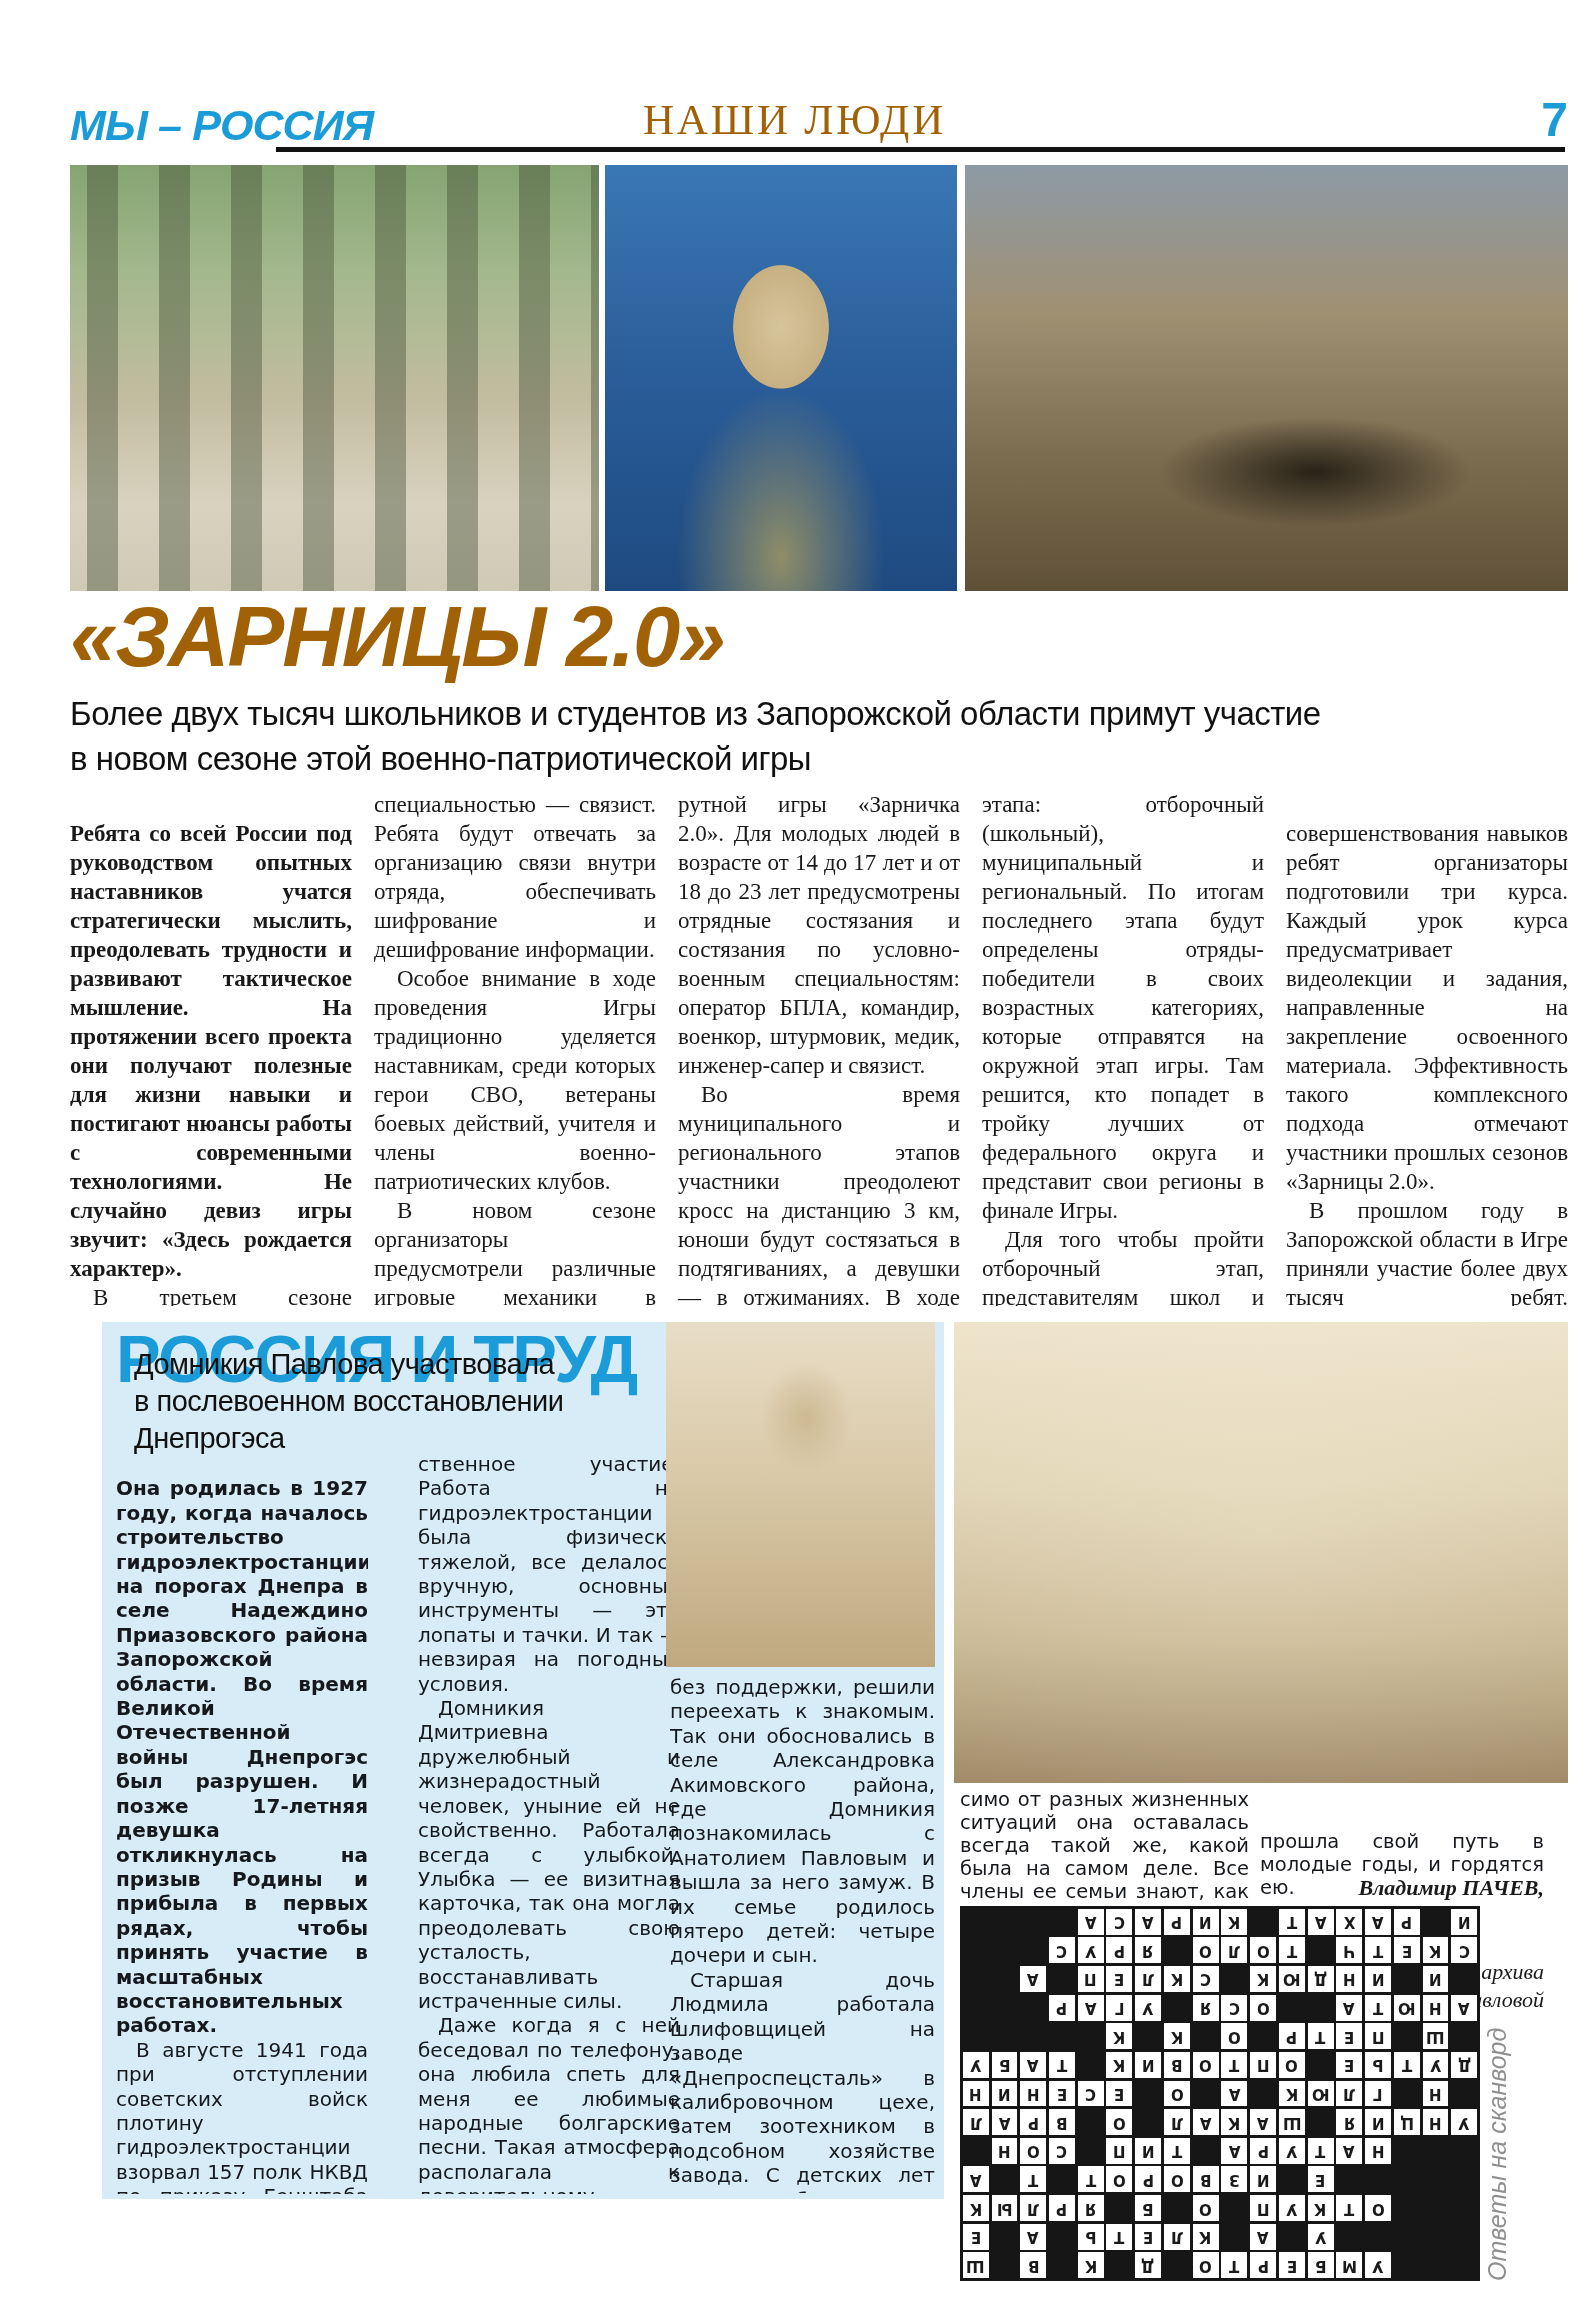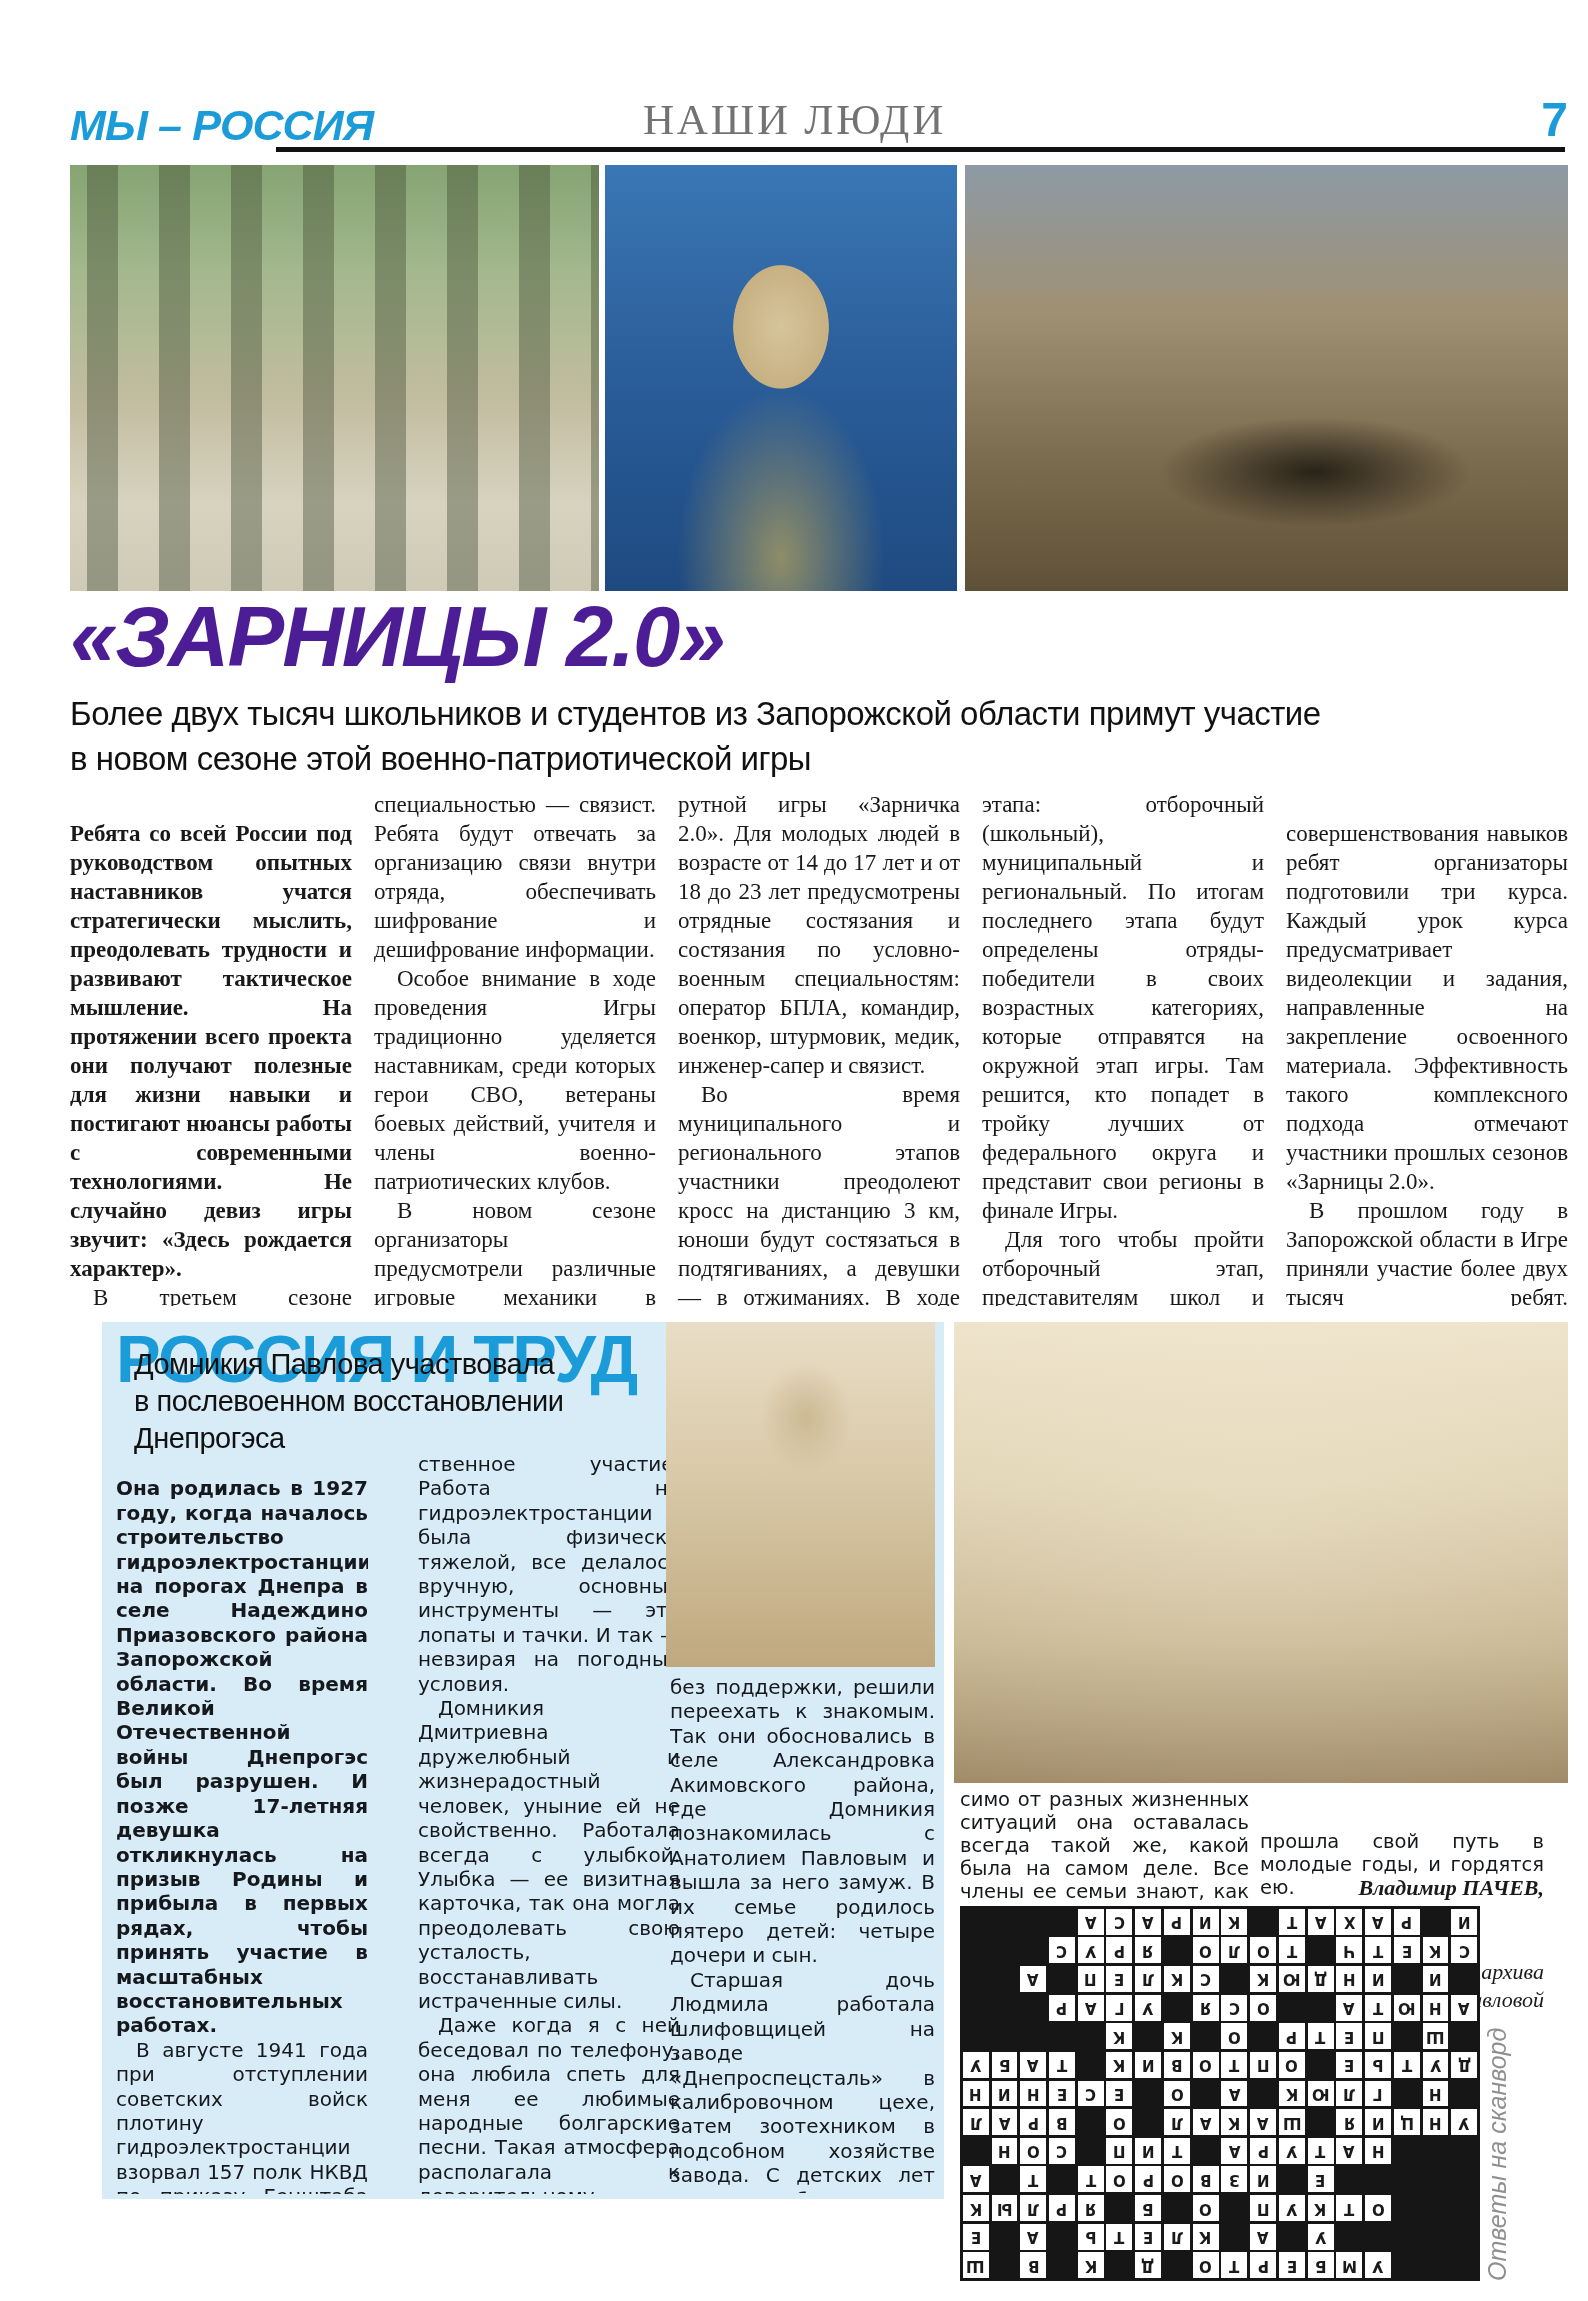--- a/index.html
+++ b/index.html
@@ -1,21 +1,21 @@
 <!DOCTYPE html>
 <html style="font-size:15px"><head>
 <meta charset="utf-8">
 <style>
   html,body{margin:0;padding:0;background:#ffffff;}
   body{width:1589px;height:2301px;position:relative;font-family:"Liberation Sans",sans-serif;color:#1a1a1a;overflow:hidden;}
   .abs{position:absolute;box-sizing:border-box;}
 
   
   .brand{left:70px;top:104px;width:278px;font:900 43px/1 "Liberation Sans",sans-serif;font-style:italic;color:#1b9cd8;letter-spacing:-0.9px;white-space:nowrap;}
-  .section-title{left:0;top:98px;width:1589px;text-align:center;font:400 43px/1 "Liberation Serif",serif;letter-spacing:2.8px;color:#737373;}
+  .section-title{left:0;top:98px;width:1589px;text-align:center;font:400 43px/1 "Liberation Serif",serif;letter-spacing:2.8px;color:#a16207;}
   .page-num{left:1336px;top:96px;width:232px;text-align:right;font:900 48px/1 "Liberation Sans",sans-serif;color:#1b9cd8;}
   .header-rule{left:276px;top:147px;width:1289px;height:4.6px;background:#111;}
 
   
   .photo{border:0;}
   .photo-1{left:70px;top:165px;width:529px;height:426px;
     background:
       repeating-linear-gradient(90deg, rgba(62,72,48,0) 0 16.7px, rgba(62,72,48,.4) 16.7px 48px, rgba(40,45,30,0) 48px 72px),
       linear-gradient(180deg,#86a473 0%,#a3b88d 25%,#c2bda0 55%,#d8d3bf 80%,#cfcab6 100%);}
   .photo-2{left:605px;top:165px;width:352px;height:426px;
@@ -25,21 +25,21 @@
       linear-gradient(180deg,#3a77b5 0%,#2a5d99 50%,#1e4a80 100%);}
   .photo-3{left:965px;top:165px;width:603px;height:426px;
     background:
       radial-gradient(ellipse 223px 79px at 58% 72%, rgba(20,16,10,.8) 0%, rgba(0,0,0,0) 70%),
       linear-gradient(180deg,#8d9aa6 0%,#a09072 35%,#7b6b4e 70%,#5f5138 100%);}
 
   
   .headline1{left:70px;top:594px;width:1498px;display:flex;justify-content:space-between;align-items:baseline;
     font:900 85px/1 "Liberation Sans",sans-serif;font-style:italic;letter-spacing:-1.9px;white-space:nowrap;}
   .headline1 .hl-blue{color:#1b9cd8;}
-  .headline1 .hl-red{color:#4c1d95;}
+  .headline1 .hl-red{color:#a16207;}
   .subhead1{left:70px;top:691px;width:1498px;font:400 33px/45px "Liberation Sans",sans-serif;color:#111;white-space:pre-line;letter-spacing:-0.5px;}
   .a1cols{left:70px;top:790px;width:1498px;height:516px;display:grid;grid-template-columns:repeat(5,1fr);column-gap:22px;overflow:hidden;}
   .a1col{font:400 23px/29px "Liberation Serif",serif;text-align:justify;white-space:pre-line;color:#191919;}
   .a1lead{font-weight:700;}
   .byline{font:400 22px/28px "Liberation Serif",serif;font-style:italic;text-align:right;white-space:pre-line;margin-top:5.6px;}
   .byline .bl-name{font-weight:700;font-style:italic;}
 
   
   .panel2{left:102px;top:1322px;width:842px;height:877px;background:#d8ecf7;}
   .headline2{left:116px;top:1325px;width:547px;font:900 67px/1 "Liberation Sans",sans-serif;color:#1b9cd8;letter-spacing:-1.9px;white-space:nowrap;}

